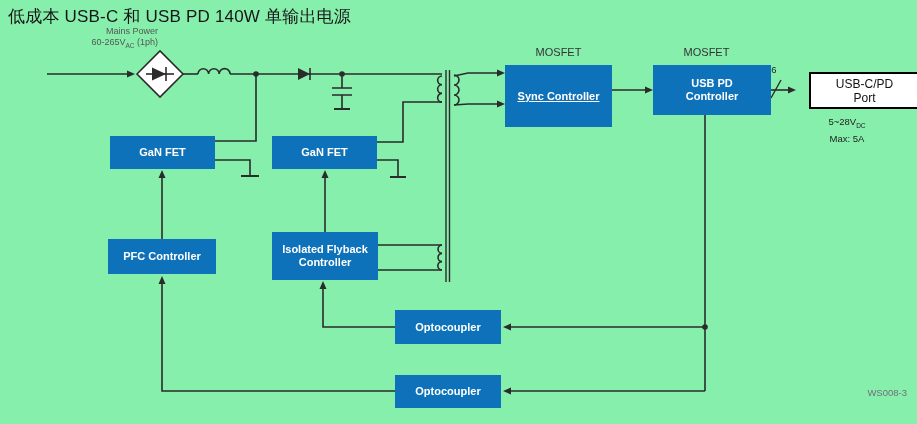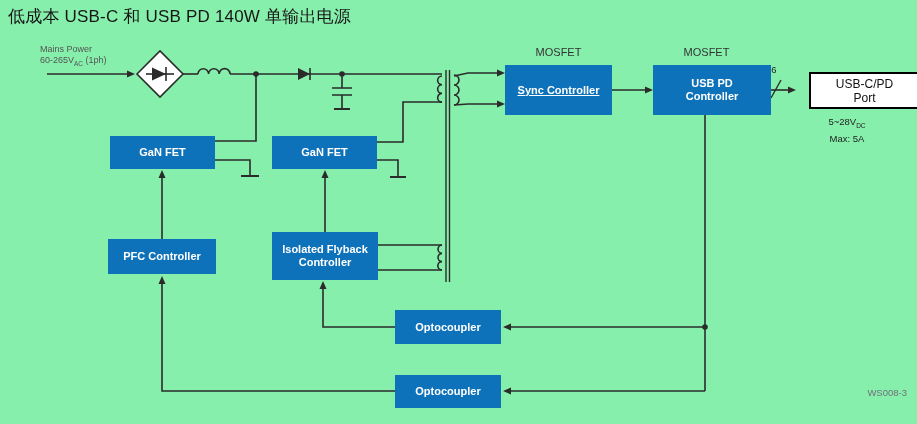--- a/index.html
+++ b/index.html
@@ -16,21 +16,21 @@
     display:flex;align-items:center;justify-content:center;text-align:center;line-height:13px;
   }
   .blk.link span{text-decoration:underline;}
   .portbox{
     position:absolute;left:797px;top:72px;width:111px;height:37px;background:#fff;
     border:2px solid #000;box-sizing:border-box;display:flex;flex-direction:column;
     align-items:center;justify-content:center;font-size:12px;color:#111;line-height:14px;margin-left:12px;
   }
   .smalllabel{position:absolute;font-size:11px;color:#333;text-align:center;}
   .mains{
-    position:absolute;left:40px;top:44px;width:118px;text-align:left;
+    position:absolute;left:40px;top:26px;width:118px;text-align:right;
     font-size:9px;color:#555;line-height:11px;
   }
   .mains sub,.specs sub{font-size:6.5px;}
   .specs{
     position:absolute;left:797px;top:115px;width:100px;text-align:center;
     font-size:9.5px;color:#222;line-height:13px;
   }
   .buswidth{position:absolute;left:764px;top:64px;width:20px;text-align:center;font-size:9.5px;color:#222;}
   .docid{position:absolute;right:10px;top:387px;font-size:9.5px;color:#70707A;}
 </style>
@@ -175,21 +175,21 @@
     </div>
   <div class="blk" style="left:272px;top:136px;width:105px;height:33px;">
       <span>GaN FET</span>
     </div>
   <div class="blk" style="left:272px;top:232px;width:106px;height:48px;padding:0 6px;box-sizing:border-box;">
       <span>Isolated Flyback Controller</span>
     </div>
   <div class="blk" style="left:108px;top:239px;width:108px;height:35px;">
       <span>PFC Controller</span>
     </div>
-  <div class="blk link" style="left:505px;top:65px;width:107px;height:50px;">
+  <div class="blk link" style="left:505px;top:65px;width:107px;height:62px;">
       <span>Sync Controller</span>
     </div>
   <div class="blk" style="left:653px;top:65px;width:118px;height:50px;padding:0 26px;box-sizing:border-box;">
       <span>USB PD Controller</span>
     </div>
   <div class="blk" style="left:395px;top:310px;width:106px;height:34px;">
       <span>Optocoupler</span>
     </div>
   <div class="blk" style="left:395px;top:375px;width:106px;height:33px;">
       <span>Optocoupler</span>

